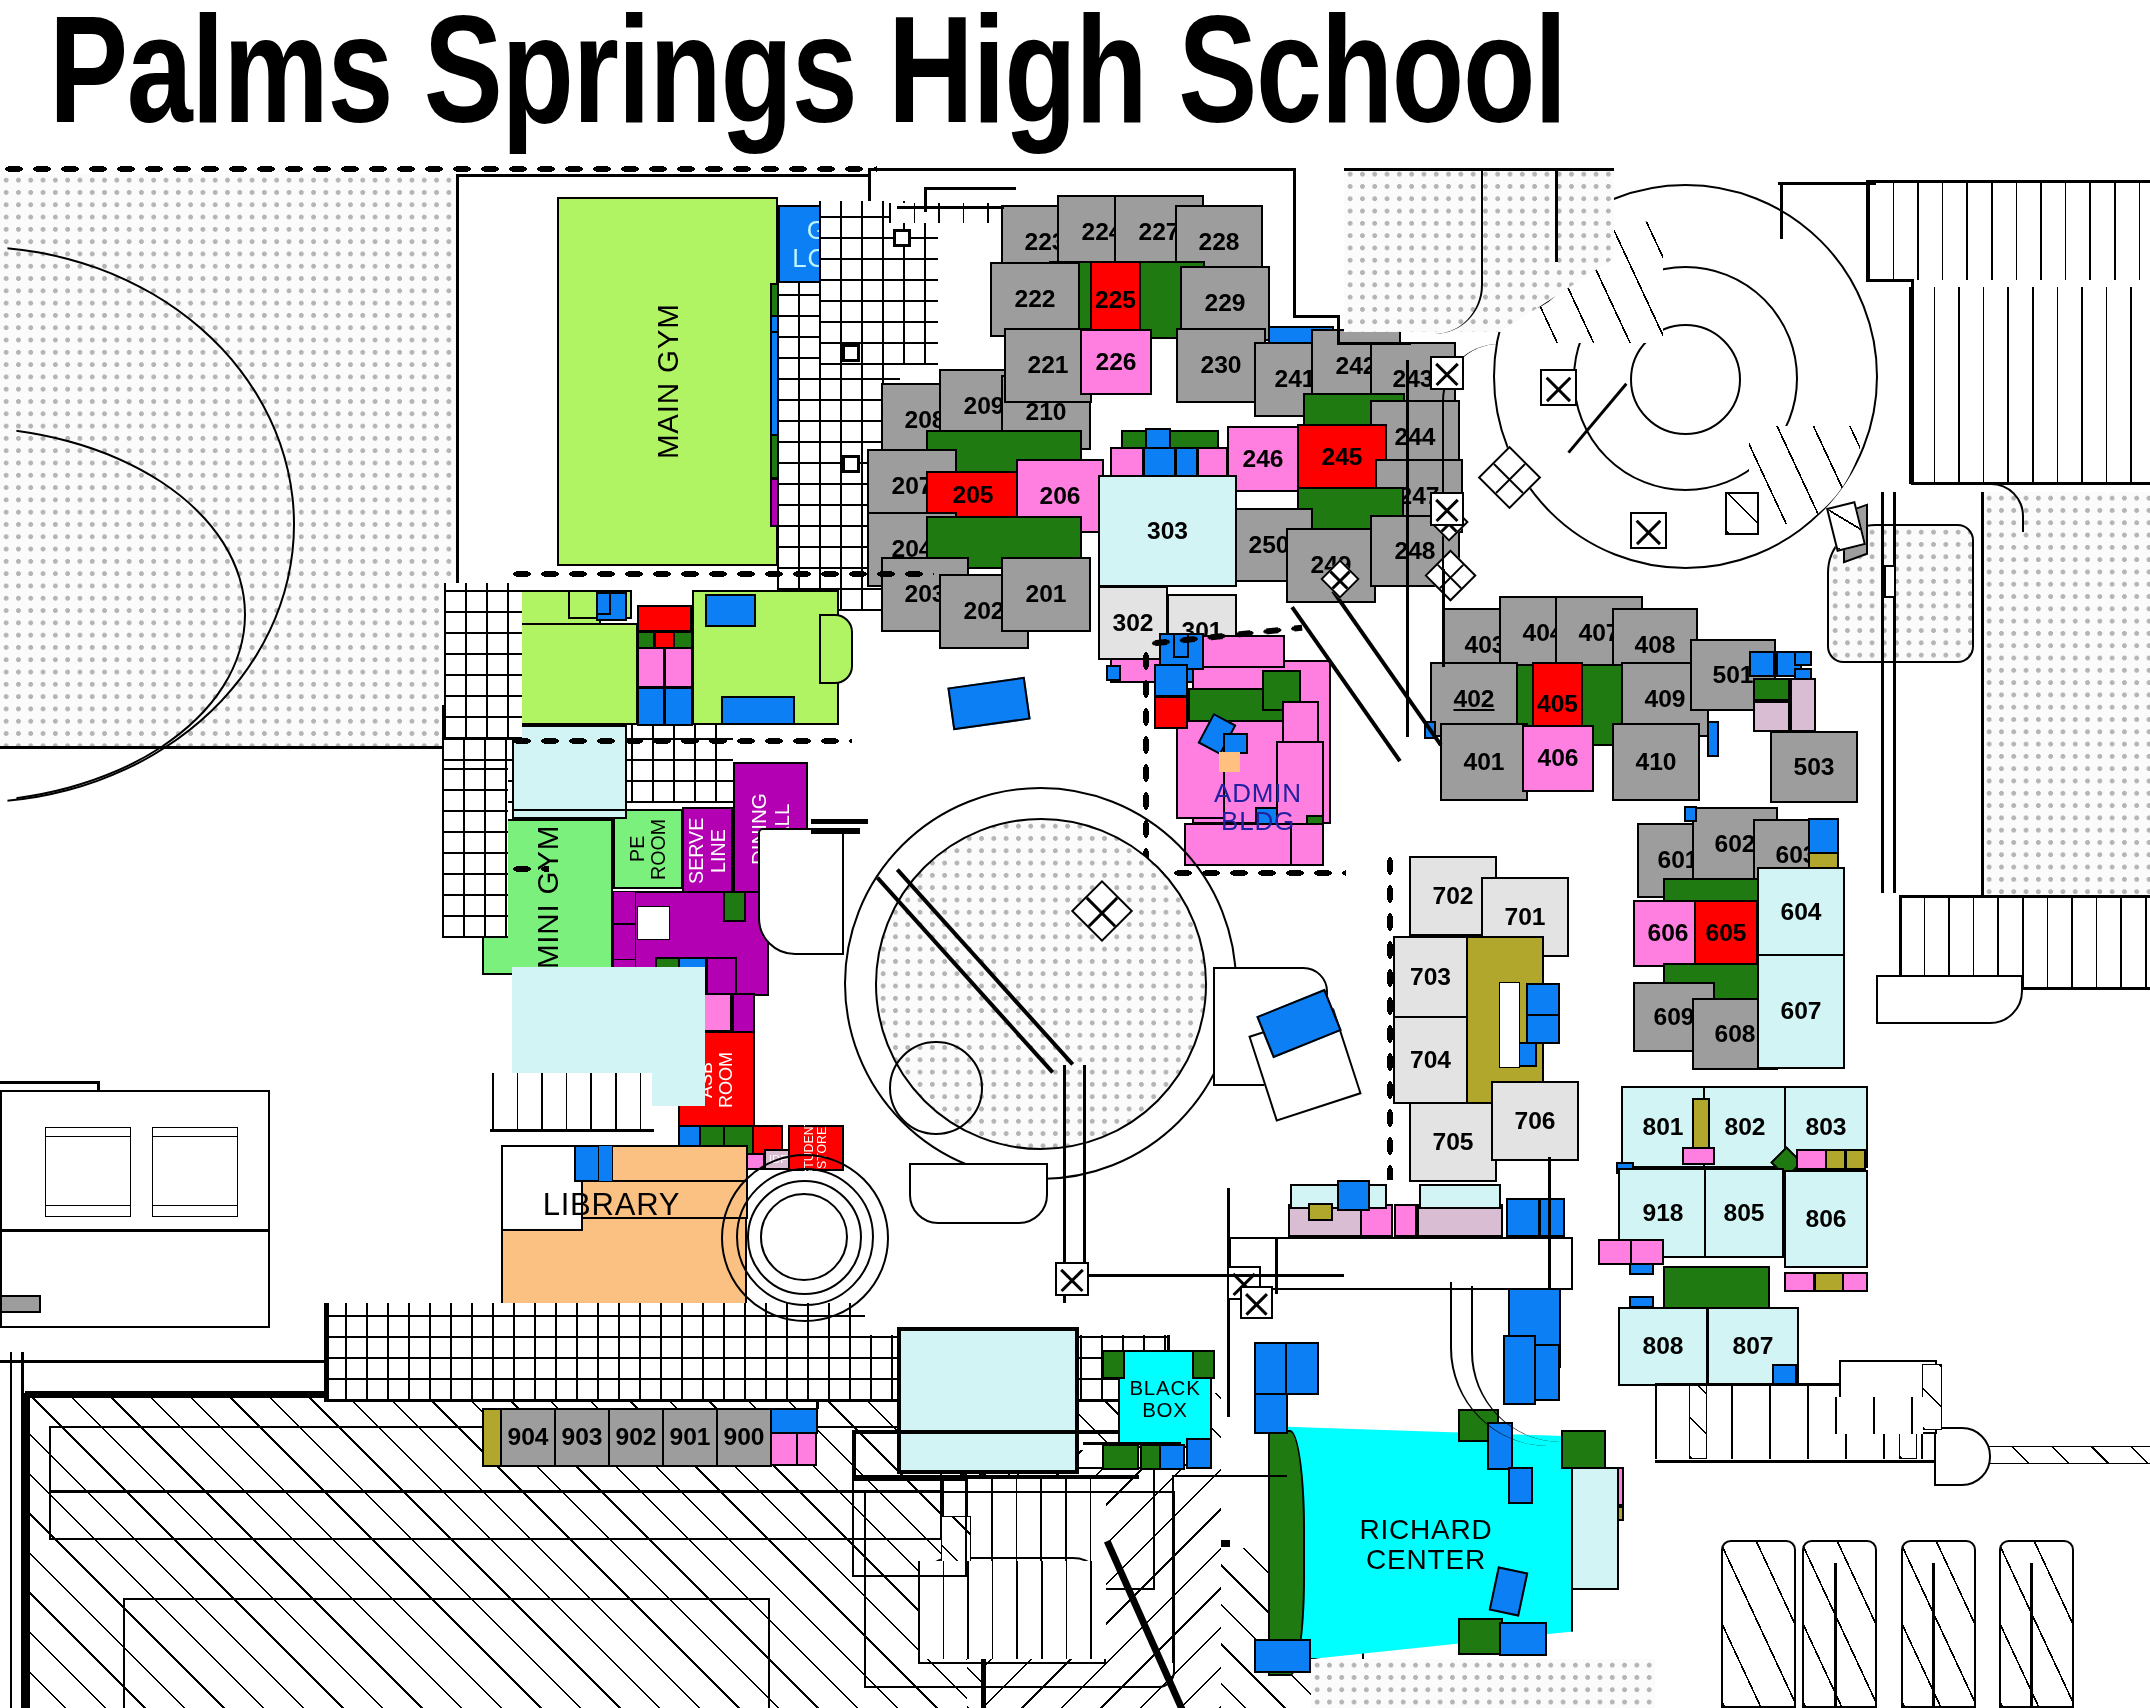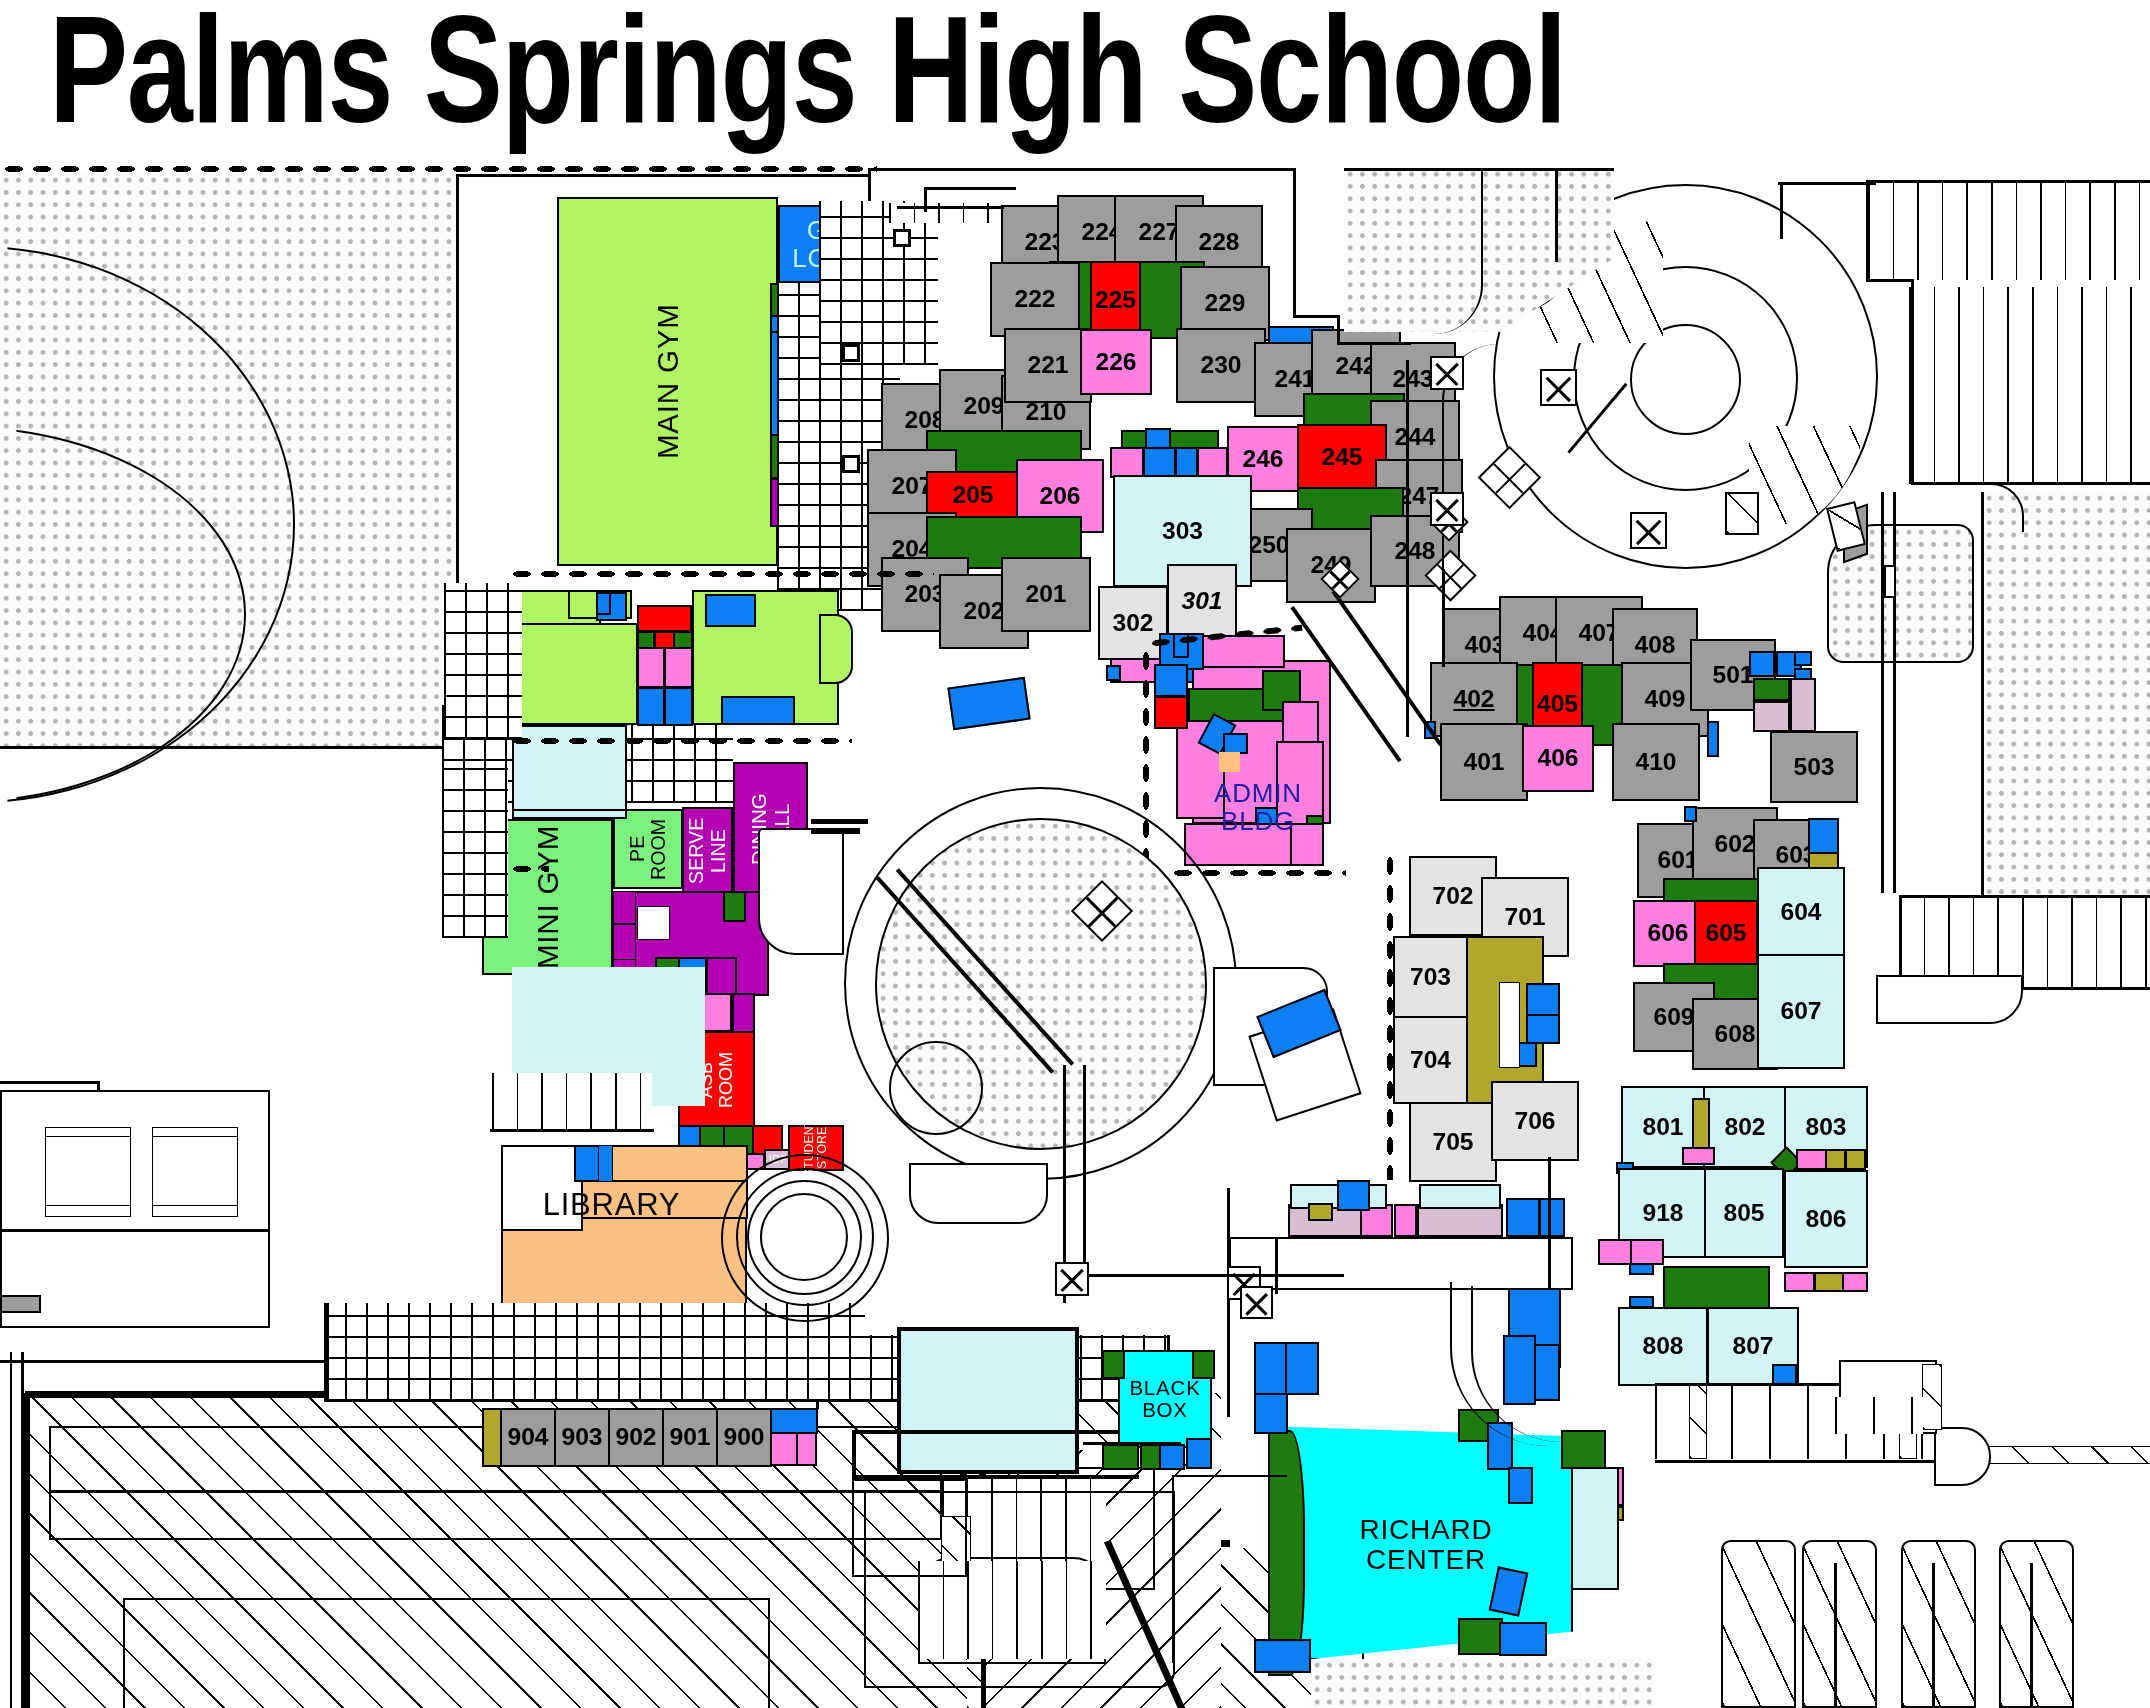--- a/index.html
+++ b/index.html
@@ -208,23 +208,23 @@
   <div class="rm c-gray" style="left:1225px;top:508px;width:88px;height:74px;">250</div>
   <div class="rm c-gray" style="left:1286px;top:528px;width:90px;height:75px;">249</div>
   <div class="rm c-gray" style="left:1370px;top:515px;width:90px;height:72px;">248</div>
 
   <div class="shape c-dgreen" style="left:1121px;top:430px;width:98px;height:23px;"></div>
   <div class="shape c-blue" style="left:1145px;top:428px;width:26px;height:26px;"></div>
   <div class="shape c-pink" style="left:1110px;top:447px;width:34px;height:31px;"></div>
   <div class="shape c-blue" style="left:1143px;top:447px;width:33px;height:31px;"></div>
   <div class="shape c-blue" style="left:1175px;top:447px;width:23px;height:31px;"></div>
   <div class="shape c-pink" style="left:1197px;top:447px;width:31px;height:31px;"></div>
-  <div class="rm c-lcyan" style="left:1098px;top:475px;width:139px;height:112px;margin-left:15px;">303</div>
+  <div class="rm c-lcyan" style="left:1098px;top:475px;width:139px;height:112px;">303</div>
   <div class="rm c-lgray" style="left:1098px;top:586px;width:70px;height:74px;">302</div>
-  <div class="rm c-lgray" style="left:1167px;top:564px;width:70px;height:74px;font-style:italic;">301</div>
+  <div class="rm c-lgray" style="left:1167px;top:594px;width:70px;height:74px;">301</div>
   <div class="shape c-pink" style="left:1110px;top:658px;width:74px;height:24.6px;"></div>
   <div class="shape c-blue" style="left:1186px;top:658px;width:26px;height:24.6px;"></div>
   <div class="shape c-blue" style="left:1106px;top:665px;width:14.7px;height:16.4px;"></div>
 
   <div class="rm c-gray" style="left:1442px;top:608px;width:86px;height:75px;">403</div>
   <div class="rm c-gray" style="left:1499px;top:596px;width:88px;height:75px;">404</div>
   <div class="rm c-gray" style="left:1555px;top:596px;width:88px;height:75px;">407</div>
   <div class="rm c-gray" style="left:1612px;top:608px;width:86px;height:75px;">408</div>
   <div class="shape c-dgreen" style="left:1490px;top:664px;width:164px;height:82px;"></div>
   <div class="rm c-gray" style="left:1430px;top:662px;width:88px;height:75px;text-decoration:underline;">402</div>

